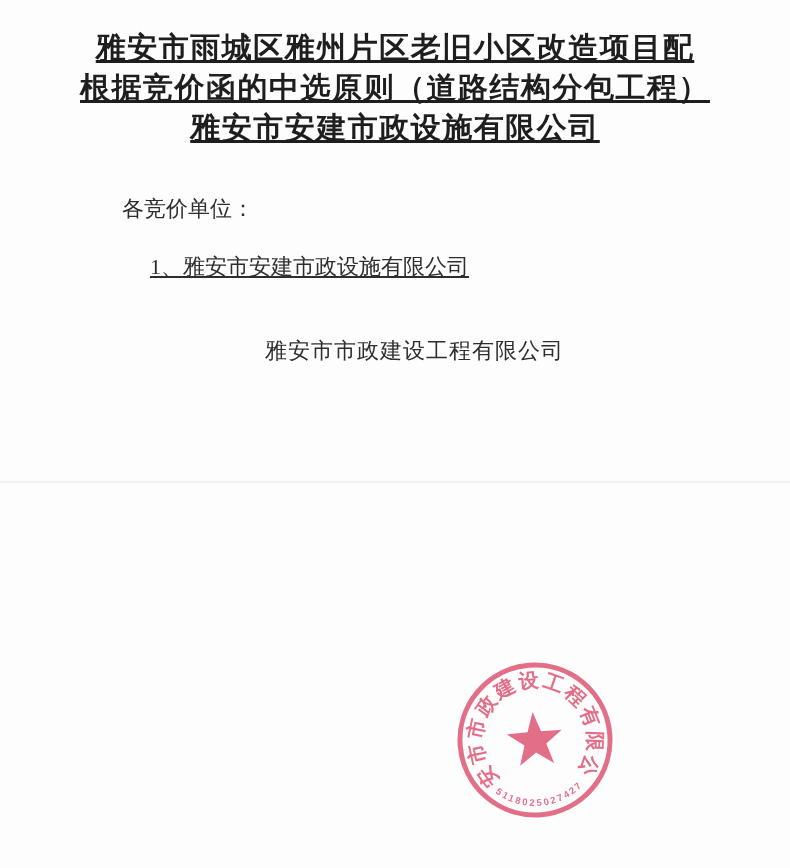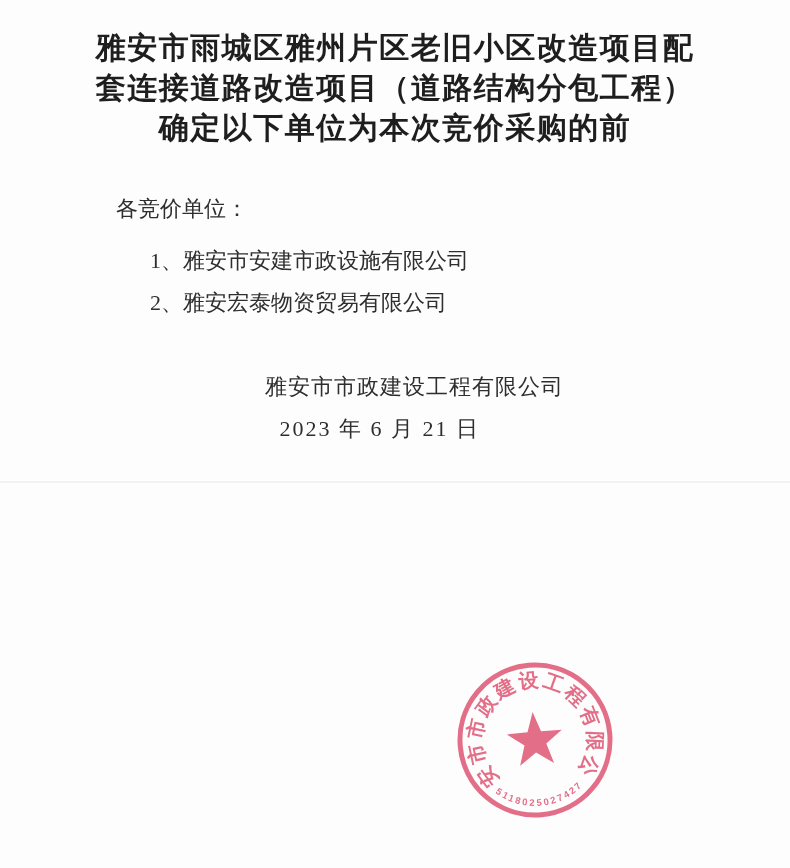--- a/index.html
+++ b/index.html
@@ -26,32 +26,32 @@
     margin:0;
     padding-top:28px;
     text-align:center;
     font-family:"Liberation Sans",sans-serif;
     font-weight:bold;
     font-size:30px;
     line-height:40px;
     letter-spacing:1.5px;
     color:var(--title-color);
   }
-  .title-line{display:block;}
+  .title-line{display:block;text-decoration:underline;}
   
   .body-text{
     margin-top:40px;
     padding:0 105px 0 106px;
     font-size:22px;
     line-height:42px;
     text-align:justify;
   }
-  .para{margin:10px;}
+  .para{margin:16px;}
   .para.indent{text-indent:44px;}
-  .winner-line{padding-left:44px;}
+  .winner-line{padding-left:44px;text-decoration:underline;}
   
   .signature{
     margin-top:42px;
     font-size:22px;
     line-height:42px;
   }
   .sig-company{
     text-align:right;
     padding-right:121px;
     letter-spacing:1px;
@@ -101,32 +101,30 @@
     opacity:0.7;
   }
 </style>
 </head>
 <body>
 
 <div class="page">
 
   <h1 class="title">
     <span class="title-line">雅安市雨城区雅州片区老旧小区改造项目配</span>
-    <span class="title-line">套连接道路改造项目（道路结构分包工程）</span>
-    <span class="title-line">确定以下单位为本次竞价采购的前</span>
+    <span class="title-line">根据竞价函的中选原则（道路结构分包工程）</span>
+    <span class="title-line">雅安市安建市政设施有限公司</span>
   </h1>
 
   <div class="body-text">
     <p class="para">各竞价单位：</p>
     <div class="winner-line">1、雅安市安建市政设施有限公司</div>
-    <div class="winner-line">2、雅安宏泰物资贸易有限公司</div>
 
     <div class="signature">
       <div class="sig-company">雅安市市政建设工程有限公司</div>
-      <div class="sig-date">2023 年 6 月 21 日</div>
     </div>
   </div>
 
   <div class="seal">
     <svg viewBox="-102 -102 204 204" xmlns="http://www.w3.org/2000/svg">
       <circle class="seal-ring" cx="0" cy="0" r="75"></circle>
       <polygon class="seal-star" points="0,-28 -6.76,-8.3 -27.58,-7.96 -10.94,4.55 -17.05,24.46 0,12.5 17.05,24.46 10.94,4.55 27.58,-7.96 6.76,-8.3"></polygon>
       <defs>
         <path id="ringTextPath" d="M -39.4 35.4 A 53 53 0 1 1 39.4 35.4"></path>
         <path id="numberPath" d="M -45 48.3 A 66 66 0 0 0 45 48.3"></path>

